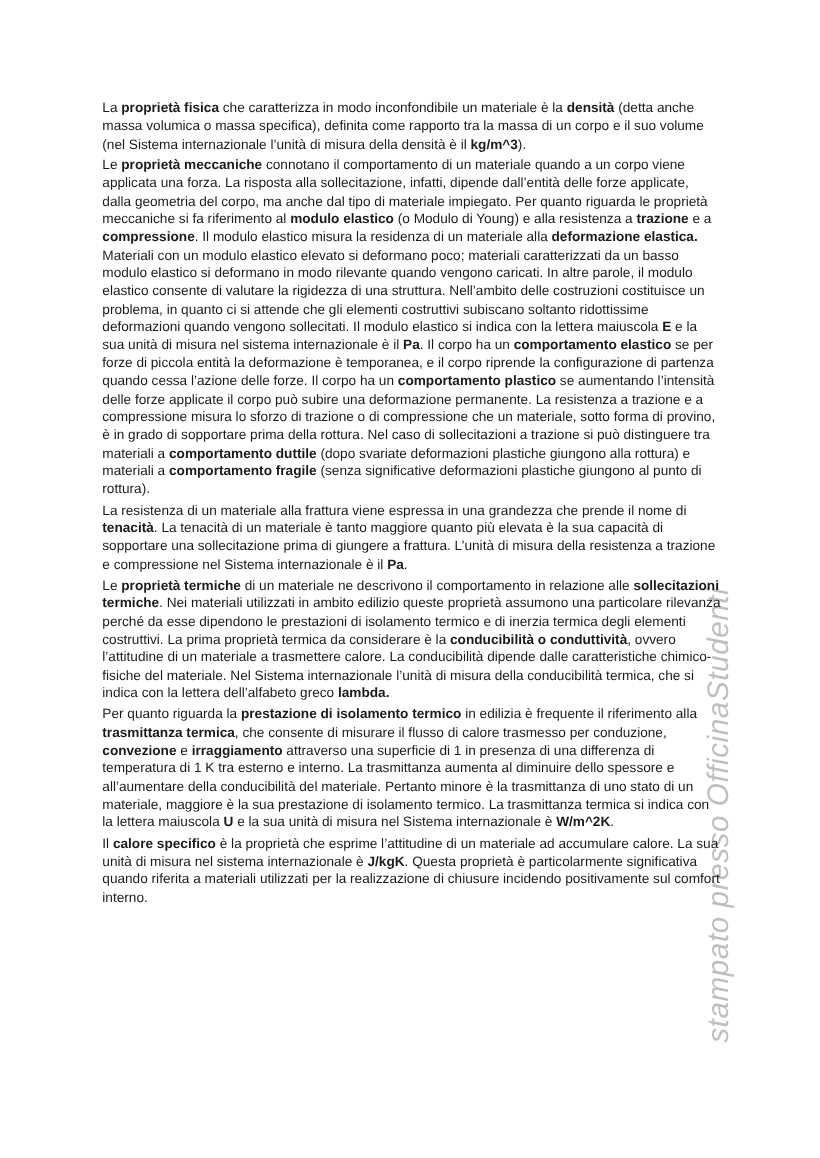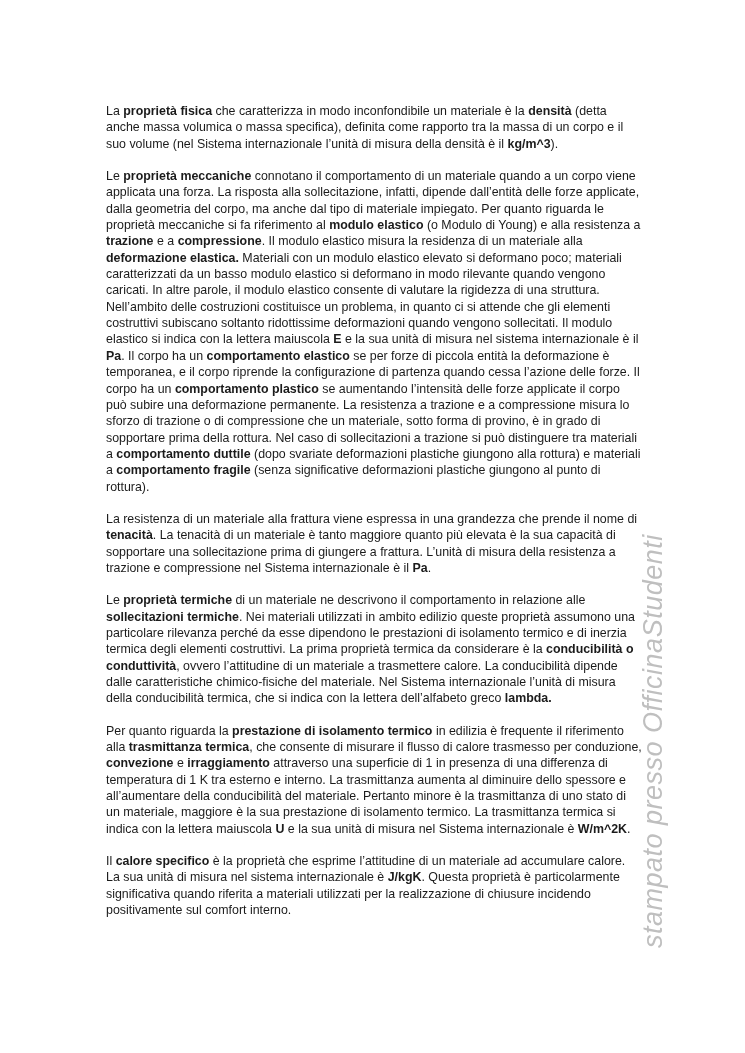--- a/index.html
+++ b/index.html
@@ -14,21 +14,21 @@
   .content {
     position: absolute;
     left: 90px;
     top: 87px;
     width: 568px;
     color: #1b1b1b;
     font-size: 12.4px;
     line-height: 16.35px;
     text-align: left;
   }
-  .para { margin: 16px; padding: 0; }
+  .para { margin: 3px; padding: 0; }
   .b { font-weight: bold; }
   .watermark {
     position: absolute;
     left: 638px;
     top: 948px;
     transform: rotate(-90deg);
     transform-origin: 0 0;
     font-style: italic;
     font-size: 27px;
     letter-spacing: 0.5px;

